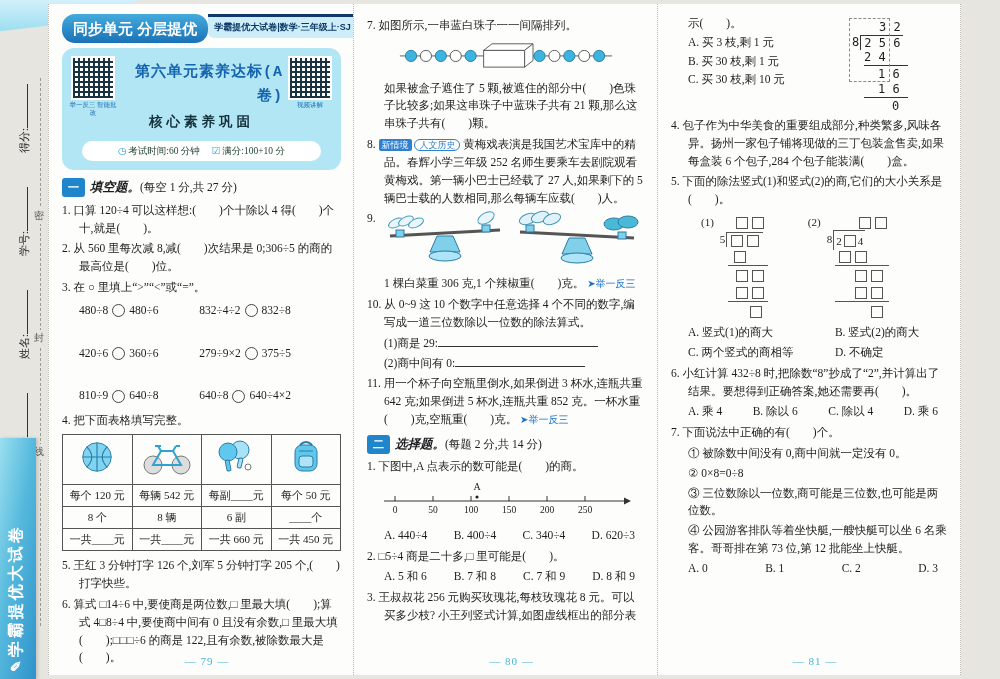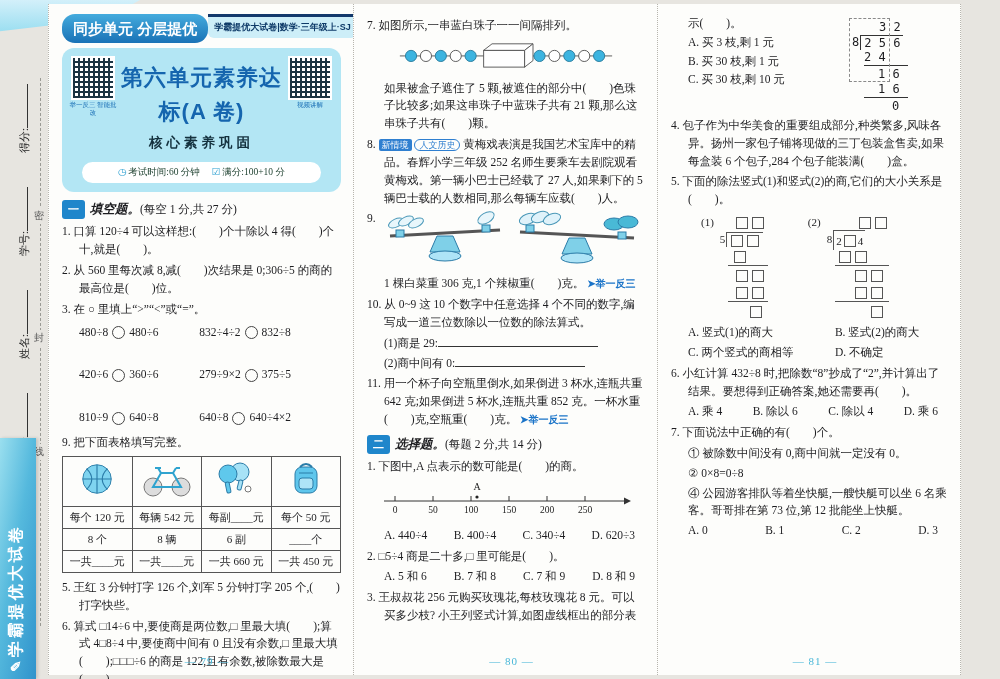--- a/index.html
+++ b/index.html
@@ -52,22 +52,22 @@
   .hcard { background:#b3e6f4; border-radius:12px; padding:8px 7px 9px; margin-bottom:8px; }
   .hmain { display:flex; justify-content:space-between; align-items:flex-start; }
   .qrbox { width:48px; text-align:center; }
   .qr { width:44px; height:44px; margin:0 auto; background:#fff;
     background-image:
       repeating-linear-gradient(0deg,#1a3342 0 2px,transparent 2px 5px),
       repeating-linear-gradient(90deg,#1a3342 0 2px,transparent 2px 5px);
     border:2px solid #fff; }
   .qrcap { font-size:6.5px; color:#1a6fb5; line-height:1.25; margin-top:1px; }
   .hmid { flex:1; padding:0 3px; }
-  .htitle { color:#1565ae; font-weight:bold; font-size:22px; letter-spacing:1px;
-    text-align:center; padding-top:5px; font-family:Liberation Sans, sans-serif; }
+  .htitle { color:#1565ae; font-weight:bold; font-size:15px; letter-spacing:1px;
+    text-align:right; padding-top:5px; font-family:Liberation Mono, monospace; }
   .hsub { font-weight:bold; font-size:13.5px; text-align:center; color:#14313e;
     margin-top:4px; letter-spacing:4px; }
   .hpill { background:#fff; border-radius:12px; margin:8px auto 0; width:90%;
     display:flex; justify-content:center; gap:12px; font-size:9.5px; padding:3px 0; color:#243; }
   .hpill .ic { color:#2a9fd0; margin-right:2px; }
   .sec { margin:6px 0 4px; }
   .secnum { display:inline-block; background:#1f86cb; color:#fff; font-weight:bold;
     font-size:11px; padding:1px 6px; border-radius:3px; margin-right:5px;
     font-family:"Liberation Sans",sans-serif; }
   .sectitle { font-weight:bold; font-size:12.5px;font-style:italic; }
@@ -77,21 +77,21 @@
   .circ { display:inline-block; width:13px; height:13px; border:1px solid #444; border-radius:50%; flex:0 0 auto; }
   .tbl { width:100%; border-collapse:collapse; margin:4px 0 6px; text-align:center; font-size:11px; }
   .tbl td { border:1px solid #555; padding:2px 1px; height:22px; }
   .tbl .irow td { height:48px; }
   .blank { display:inline-block; border-bottom:1px solid #333; height:11px; }
   
   .tagf { background:#2f7fd0; color:#fff; font-size:9px; padding:1px 3px; border-radius:2px;
     font-family:"Liberation Sans",sans-serif; }
   .tago { border:1px solid #2f7fd0; color:#2f7fd0; font-size:9px; padding:0 4px; border-radius:7px;
     font-family:"Liberation Sans",sans-serif; }
-  .ref { color:#1b74c8; font-weight:bold; font-size:10px; font-family:"Liberation Sans",sans-serif; }
+  .ref { color:#1b74c8; font-weight:normal; font-size:10px; font-family:"Liberation Sans",sans-serif; }
   .figc { text-align:center; margin:2px 0; }
   .q9row { display:flex; align-items:flex-start; gap:6px; margin:3px 0; }
   
   .m3wrap { display:flex; justify-content:space-between; align-items:flex-start; }
   .ld { position:relative; font-family:"DejaVu Sans Mono",monospace; font-size:12px;
     line-height:1.3; width:92px; margin:6px 4px 0 0; flex:0 0 auto; }
   .ld .r { white-space:pre; height:15px; }
   .ld-q   { margin-left:27px; }
   .ld-d   { display:flex; }
   .ld-dd  { border-left:1px solid #333; border-top:1px solid #333; padding:0 3px; margin-left:1px; white-space:pre; }
@@ -200,21 +200,21 @@
         <i class="circ"></i>
         <span>640÷8</span>
       </span>
     <span class="cmp">
         <span>640÷8</span>
         <i class="circ"></i>
         <span>640÷4×2</span>
       </span>
   </div>
 
-  <p class="q">9. 把下面表格填写完整。</p>
+  <p class="q">4. 把下面表格填写完整。</p>
 
   <table class="tbl">
     <tbody>
         <tr class="irow">
       <td>
         <svg width="38" height="38" viewBox="0 0 40 40">
               <circle cx="20" cy="20" r="15" fill="#7fd4f0" stroke="#2b7ca8"></circle>
               <path d="M5 20 H35 M20 5 V35 M9 9 Q20 20 9 31 M31 9 Q20 20 31 31" fill="none" stroke="#2b7ca8" stroke-width="1.2"></path>
             </svg>
       </td>
@@ -486,20 +486,21 @@
   <div class="opts">
     <span>A. 乘 4</span>
       <span>B. 除以 6</span>
     <span>C. 除以 4</span>
       <span>D. 乘 6</span>
   </div>
 
   <p class="q">7. 下面说法中正确的有(　　)个。</p>
   <p class="sub">① 被除数中间没有 0,商中间就一定没有 0。</p>
   <p class="sub">② 0×8=0÷8</p>
+  <p class="sub">③ 三位数除以一位数,商可能是三位数,也可能是两位数。</p>
   <p class="sub">④ 公园游客排队等着坐快艇,一艘快艇可以坐 6 名乘客。哥哥排在第 73 位,第 12 批能坐上快艇。</p>
   <div class="opts">
     <span>A. 0</span>
       <span>B. 1</span>
     <span>C. 2</span>
       <span>D. 3</span>
   </div>
 
   <div class="pageno">— 81 —</div>
 </div>

